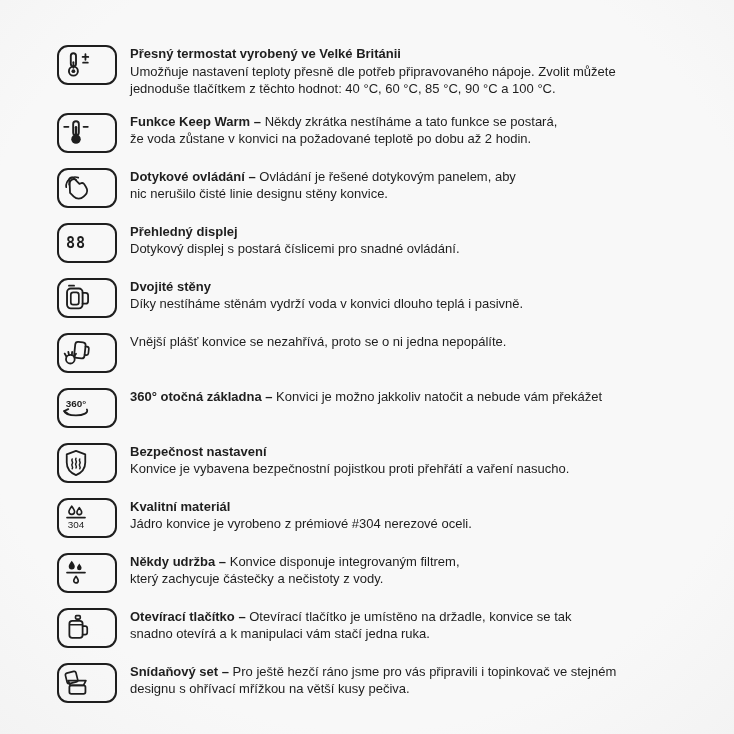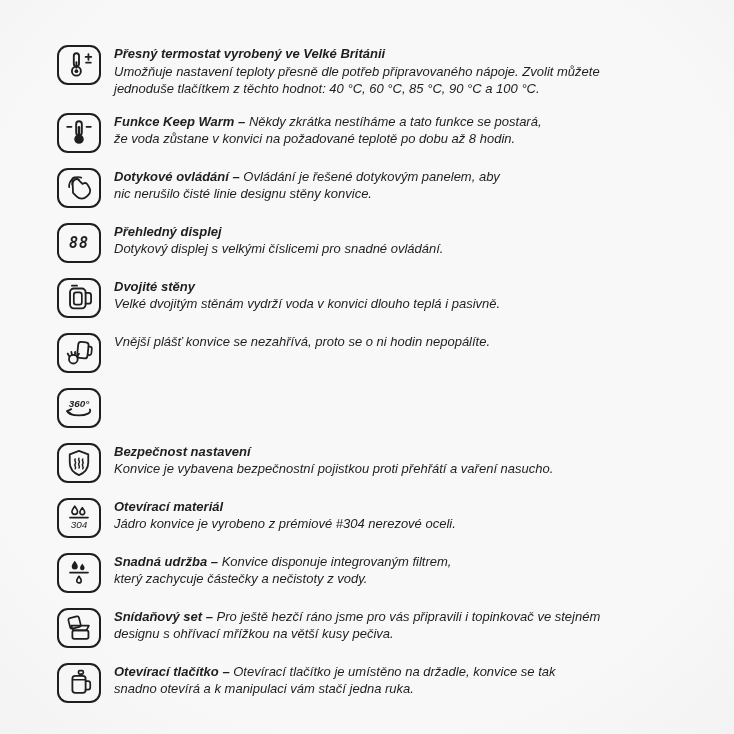--- a/index.html
+++ b/index.html
@@ -3,27 +3,27 @@
 <meta charset="utf-8">
 <style>
   html,body{margin:0;padding:0;}
   body{
     width:734px;height:734px;overflow:hidden;
     background:radial-gradient(130% 130% at 50% 45%, #f8f8f8 42%, #efefef 70%, #dcdcdc 100%);
     font-family:"Liberation Sans", sans-serif;
     color:#1e1e1e;
     -webkit-font-smoothing:antialiased;
   }
-  main{padding:44px 28px 0 57px;font-style:italic;}
+  main{padding:44px 28px 0 57px;}
   .row{display:flex;align-items:flex-start;gap:13px;margin-bottom:14px;}
   .icon-box{
     box-sizing:border-box;flex:0 0 auto;
-    width:44px;height:40px;margin-top:1px;
+    width:60px;height:40px;margin-top:1px;
     border:2px solid #1e1e1e;border-radius:11px;
-    display:flex;align-items:center;justify-content:center;
+    display:flex;align-items:center;
   }
   .icon-box svg{display:block;}
   .txt{font-size:13px;line-height:17.5px;padding-top:1px;}
   .txt p{margin:0;}
   .title,b{font-weight:bold;margin-top:41px;}
   g.st{fill:none;stroke:#1e1e1e;stroke-width:2;stroke-linecap:round;stroke-linejoin:round;}
 </style>
 </head>
 <body>
 
@@ -56,21 +56,21 @@
           <rect x="15" y="5.5" width="6" height="15" rx="3"></rect>
           <path d="M5.5 11.5h4.5" stroke-width="1.9"></path>
           <path d="M26 11.5h4.5" stroke-width="1.9"></path>
         </g>
         <circle cx="18" cy="24.5" r="5" fill="#1e1e1e"></circle>
         <line x1="18" y1="12" x2="18" y2="20" stroke="#1e1e1e" stroke-width="2.6" stroke-linecap="round"></line>
       </svg>
     </div>
     <div class="txt">
       <p><b><span>Funkce Keep Warm</span><span> – </span></b><span>Někdy zkrátka nestíháme a tato funkce se postará,</span></p>
-      <p>že voda zůstane v konvici na požadované teplotě po dobu až 8 hodin.</p>
+      <p>že voda zůstane v konvici na požadované teplotě po dobu až 2 hodin.</p>
     </div>
   </section>
 
   <section class="row">
     <div class="icon-box">
       <svg width="34" height="34" viewBox="0 0 36 36">
         <g class="st">
           <path d="M10.8 14.6A5.4 5.4 0 0 1 18 9" stroke-width="1.8"></path>
           <path d="M7.6 17.2A9.6 9.6 0 0 1 20.4 7" stroke-width="1.8"></path>
           <path d="M11.2 11.6a3 3 0 0 1 4.2-4.2l6.2 6.2 2-.7a2.6 2.6 0 0 1 3.1 1l2 3.2a6.9 6.9 0 0 1-1 8.4l-1.7 1.7a7.3 7.3 0 0 1-10.3 0l-4-4Z" stroke-width="1.9"></path>
@@ -84,73 +84,74 @@
   </section>
 
   <section class="row">
     <div class="icon-box">
       <svg width="34" height="34" viewBox="0 0 36 36">
         <text x="18" y="23.5" text-anchor="middle" font-family="'DejaVu Sans Mono',monospace" font-size="16" font-weight="bold" letter-spacing="1" fill="#1e1e1e">88</text>
       </svg>
     </div>
     <div class="txt">
       <p class="title">Přehledný displej</p>
-      <p>Dotykový displej s velkými číslicemi pro snadné ovládání.</p>
+      <p>Dotykový displej s postará číslicemi pro snadné ovládání.</p>
     </div>
   </section>
 
   <section class="row">
     <div class="icon-box">
       <svg width="34" height="34" viewBox="0 0 36 36">
         <g class="st">
           <rect x="8.5" y="8" width="16.5" height="21" rx="4"></rect>
           <path d="M25 12.5h3.2a2.6 2.6 0 0 1 2.6 2.6v6.3a2.6 2.6 0 0 1-2.6 2.6H25" stroke-width="1.9"></path>
           <rect x="12.5" y="12" width="8.5" height="13" rx="2.5" stroke-width="1.8"></rect>
           <path d="M10.5 5h5.5" stroke-width="1.8"></path>
         </g>
       </svg>
     </div>
     <div class="txt">
       <p class="title">Dvojité stěny</p>
-      <p>Velké dvojitým stěnám vydrží voda v konvici dlouho teplá i pasivně.</p>
+      <p>Díky nestíháme stěnám vydrží voda v konvici dlouho teplá i pasivně.</p>
     </div>
   </section>
 
   <section class="row">
     <div class="icon-box">
       <svg width="34" height="34" viewBox="0 0 36 36">
         <g class="st" transform="rotate(6 22 16)">
           <rect x="16.5" y="6.5" width="11" height="17" rx="3" stroke-width="1.9"></rect>
           <path d="M27.5 10.5h1.6a2.2 2.2 0 0 1 2.2 2.2v4.6a2.2 2.2 0 0 1-2.2 2.2h-1.6" stroke-width="1.8"></path>
         </g>
         <g class="st">
           <circle cx="12" cy="24.5" r="4.6" stroke-width="1.9"></circle>
           <path d="M7.8 21.7 6 18.6" stroke-width="1.9"></path>
           <path d="M10.6 20.3 9.9 16.9" stroke-width="1.9"></path>
           <path d="M13.6 20.3 13.9 16.9" stroke-width="1.9"></path>
           <path d="M16.2 21.5 18 18.8" stroke-width="1.9"></path>
         </g>
       </svg>
     </div>
     <div class="txt">
-      <p>Vnější plášť konvice se nezahřívá, proto se o ni hodin nepopálíte.</p>
+      <p>Vnější plášť konvice se nezahřívá, proto se o ni jedna nepopálíte.</p>
     </div>
   </section>
 
   <section class="row">
     <div class="icon-box">
       <svg width="34" height="34" viewBox="0 0 36 36">
         <text x="18" y="17" text-anchor="middle" font-family="'Liberation Sans',sans-serif" font-size="10.5" font-weight="bold" fill="#1e1e1e">360°</text>
         <g class="st">
           <path d="M29.5 19.5c2 3.5-3.5 6.3-11.5 6.3-7 0-12-2-12.5-4.6" stroke-width="1.9"></path>
           <path d="M9.8 19.2 5.5 21.2l3.8 2.8" stroke-width="1.9"></path>
         </g>
       </svg>
     </div>
     <div class="txt">
+      <p><b><span>360° otočná základna</span><span> – </span></b><span>Konvici je možno jakkoliv natočit a nebude vám překážet</span></p>
     </div>
   </section>
 
   <section class="row">
     <div class="icon-box">
       <svg width="34" height="34" viewBox="0 0 36 36">
         <g class="st">
           <path d="M18 5.2 27.8 8.8v8.6c0 6.8-4.2 11-9.8 13.4C12.4 28.4 8.2 24.2 8.2 17.4V8.8Z" stroke-width="1.9"></path>
           <path d="M14 13.8c-1.7 1.7 1.7 3.4 0 5.1-1.7 1.7 1.7 3.4 0 5.1" stroke-width="1.6"></path>
           <path d="M18 13c-1.7 1.7 1.7 3.4 0 5.1-1.7 1.7 1.7 3.4 0 5.1" stroke-width="1.6"></path>
@@ -169,68 +170,68 @@
       <svg width="34" height="34" viewBox="0 0 36 36">
         <g class="st">
           <path d="M13.5 5.5c-1.9 2.7-3 4.2-3 5.7a3 3 0 0 0 6 0c0-1.5-1.1-3-3-5.7Z" stroke-width="1.7"></path>
           <path d="M21.5 7c-1.6 2.3-2.5 3.6-2.5 4.9a2.5 2.5 0 0 0 5 0c0-1.3-.9-2.6-2.5-4.9Z" stroke-width="1.7"></path>
           <path d="M8.5 17.5H27.5" stroke-width="1.9"></path>
         </g>
         <text x="18" y="29" text-anchor="middle" font-family="'Liberation Sans',sans-serif" font-size="10.5" fill="#1e1e1e">304</text>
       </svg>
     </div>
     <div class="txt">
-      <p class="title">Otevírací materiál</p>
+      <p class="title">Kvalitní materiál</p>
       <p>Jádro konvice je vyrobeno z prémiové #304 nerezové oceli.</p>
     </div>
   </section>
 
   <section class="row">
     <div class="icon-box">
       <svg width="34" height="34" viewBox="0 0 36 36">
         <path d="M13.5 5c-2 2.9-3.2 4.5-3.2 6.1a3.2 3.2 0 0 0 6.4 0c0-1.6-1.2-3.2-3.2-6.1Z" fill="#1e1e1e"></path>
         <path d="M21.5 8c-1.5 2.2-2.4 3.4-2.4 4.6a2.4 2.4 0 0 0 4.8 0c0-1.2-.9-2.4-2.4-4.6Z" fill="#1e1e1e"></path>
         <g class="st">
           <path d="M8.5 17.5H27.5" stroke-width="1.9"></path>
           <path d="M18 21.5c-1.5 2.2-2.4 3.4-2.4 4.6a2.4 2.4 0 0 0 4.8 0c0-1.2-.9-2.4-2.4-4.6Z" stroke-width="1.7"></path>
         </g>
       </svg>
     </div>
     <div class="txt">
-      <p><b><span>Snadná udržba</span><span> – </span></b><span>Konvice disponuje integrovaným filtrem,</span></p>
+      <p><b><span>Někdy udržba</span><span> – </span></b><span>Konvice disponuje integrovaným filtrem,</span></p>
       <p>který zachycuje částečky a nečistoty z vody.</p>
-    </div>
-  </section>
-
-  <section class="row">
-    <div class="icon-box">
-      <svg width="34" height="34" viewBox="0 0 36 36">
-        <g class="st">
-          <rect x="7.5" y="6.5" width="11.5" height="11.5" rx="2" transform="rotate(-14 13 12)" stroke-width="1.8"></rect>
-          <path d="M9.5 15.5h19l-2.6 5H12.1Z" stroke-width="1.8"></path>
-          <rect x="11" y="20.5" width="17" height="9" rx="2" stroke-width="1.9"></rect>
-        </g>
-      </svg>
-    </div>
-    <div class="txt">
-      <p><b><span>Snídaňový set</span><span> – </span></b><span>Pro ještě hezčí ráno jsme pro vás připravili i topinkovač ve stejném</span></p>
-      <p>designu s ohřívací mřížkou na větší kusy pečiva.</p>
     </div>
   </section>
 
   <section class="row">
     <div class="icon-box">
       <svg width="34" height="34" viewBox="0 0 36 36">
         <g class="st">
           <rect x="11" y="10.5" width="14" height="18" rx="3" stroke-width="1.9"></rect>
           <path d="M12 14.5h12" stroke-width="1.7"></path>
           <rect x="17.5" y="5" width="5" height="3.5" rx="1" stroke-width="1.8"></rect>
           <path d="M25 16h2.6a2.3 2.3 0 0 1 2.3 2.3v4.4a2.3 2.3 0 0 1-2.3 2.3H25" stroke-width="1.8"></path>
         </g>
       </svg>
     </div>
     <div class="txt">
       <p><b><span>Otevírací tlačítko</span><span> – </span></b><span>Otevírací tlačítko je umístěno na držadle, konvice se tak</span></p>
       <p>snadno otevírá a k manipulaci vám stačí jedna ruka.</p>
     </div>
   </section>
 
+  <section class="row">
+    <div class="icon-box">
+      <svg width="34" height="34" viewBox="0 0 36 36">
+        <g class="st">
+          <rect x="7.5" y="6.5" width="11.5" height="11.5" rx="2" transform="rotate(-14 13 12)" stroke-width="1.8"></rect>
+          <path d="M9.5 15.5h19l-2.6 5H12.1Z" stroke-width="1.8"></path>
+          <rect x="11" y="20.5" width="17" height="9" rx="2" stroke-width="1.9"></rect>
+        </g>
+      </svg>
+    </div>
+    <div class="txt">
+      <p><b><span>Snídaňový set</span><span> – </span></b><span>Pro ještě hezčí ráno jsme pro vás připravili i topinkovač ve stejném</span></p>
+      <p>designu s ohřívací mřížkou na větší kusy pečiva.</p>
+    </div>
+  </section>
+
 </main>
 
 </body></html>

